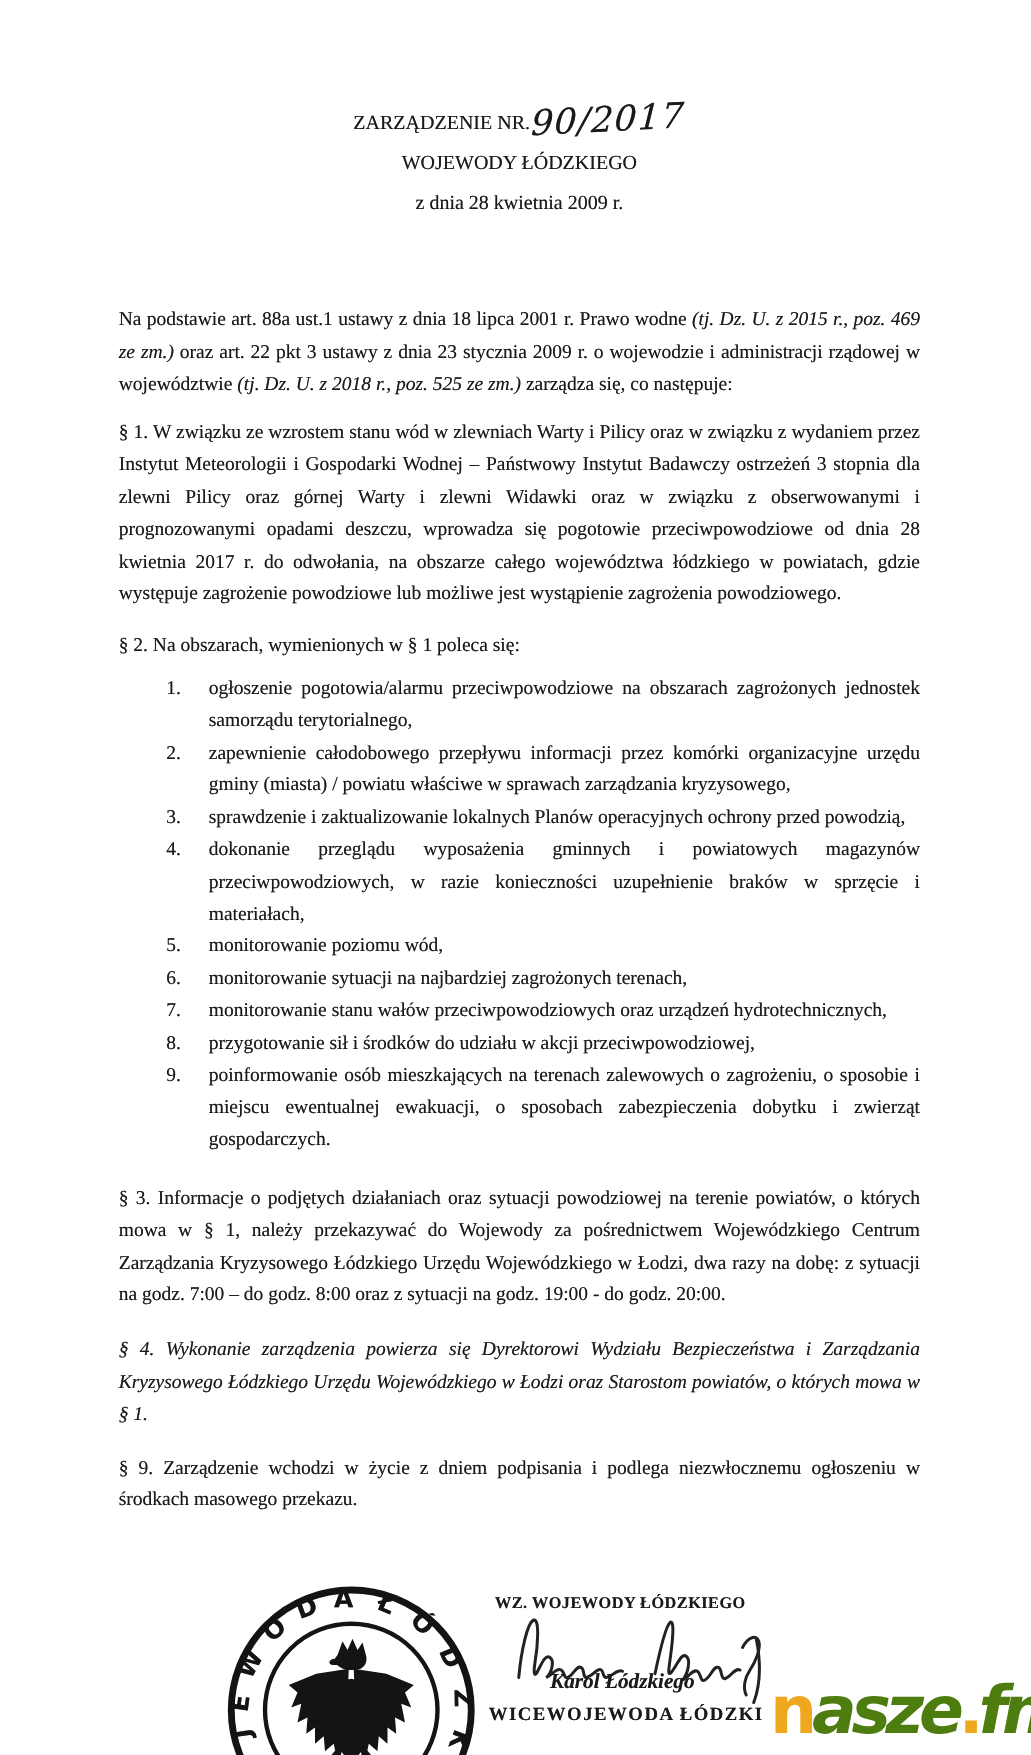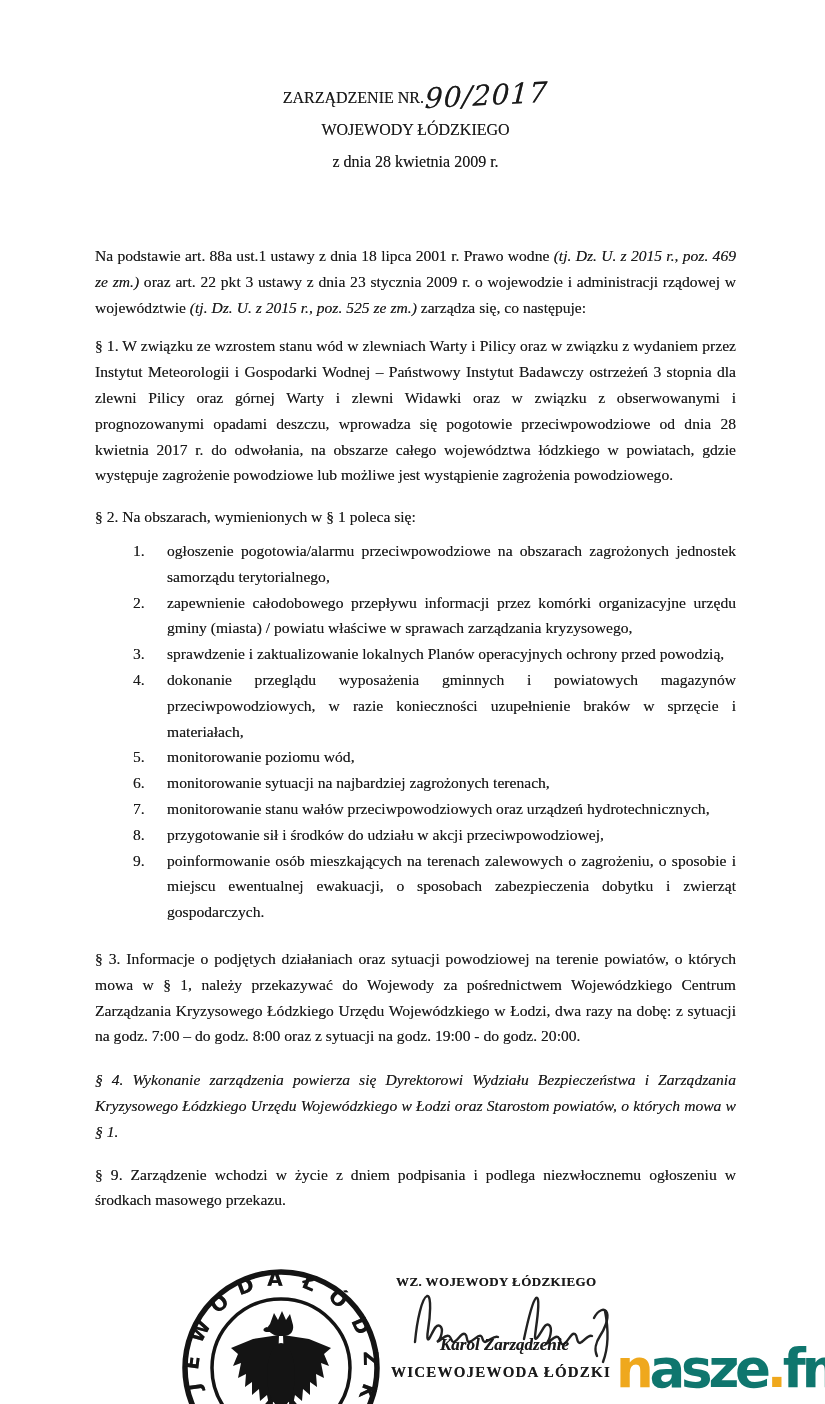--- a/index.html
+++ b/index.html
@@ -55,35 +55,35 @@
     font-weight:bold;font-size:15px;letter-spacing:1.2px;white-space:nowrap;
   }
   
   .watermark{
     position:absolute;left:610px;top:1346px;height:58px;
     font-family:"DejaVu Sans",sans-serif;font-weight:bold;
     font-size:53px;line-height:46px;letter-spacing:-4.2px;
     white-space:nowrap;text-shadow:none;background:#fff;padding-left:6px;
   }
   .wm-accent{color:#efa81d;}
-  .wm-dark{color:#0f766e;}
+  .wm-dark{color:#4d7c0f;font-style:italic;}
 </style>
 </head>
 <body>
 
 <div class="page">
 
   <header class="doc-header">
     <div class="title-line"><span>ZARZĄDZENIE NR.</span><span class="handwritten">90/2017</span></div>
     <div>WOJEWODY ŁÓDZKIEGO</div>
     <div>z dnia 28 kwietnia 2009 r.</div>
   </header>
 
   <main class="doc-body">
-    <p class="p-preamble"><span>Na podstawie art. 88a ust.1 ustawy z dnia 18 lipca 2001 r. Prawo wodne </span><em>(tj. Dz. U. z 2015 r., poz. 469 ze zm.)</em><span> oraz art. 22 pkt 3 ustawy z dnia 23 stycznia 2009 r. o wojewodzie i administracji rządowej w województwie </span><em>(tj. Dz. U. z 2015 r., poz. 525 ze zm.)</em><span> zarządza się, co następuje:</span></p>
+    <p class="p-preamble"><span>Na podstawie art. 88a ust.1 ustawy z dnia 18 lipca 2001 r. Prawo wodne </span><em>(tj. Dz. U. z 2015 r., poz. 469 ze zm.)</em><span> oraz art. 22 pkt 3 ustawy z dnia 23 stycznia 2009 r. o wojewodzie i administracji rządowej w województwie </span><em>(tj. Dz. U. z 2018 r., poz. 525 ze zm.)</em><span> zarządza się, co następuje:</span></p>
 
     <p class="p-par1">§ 1. W związku ze wzrostem stanu wód w zlewniach Warty i Pilicy oraz w związku z wydaniem przez Instytut Meteorologii i Gospodarki Wodnej – Państwowy Instytut Badawczy ostrzeżeń 3 stopnia dla zlewni Pilicy oraz górnej Warty i zlewni Widawki oraz w związku z obserwowanymi i prognozowanymi opadami deszczu, wprowadza się pogotowie przeciwpowodziowe od dnia 28 kwietnia 2017 r. do odwołania, na obszarze całego województwa łódzkiego w powiatach, gdzie występuje zagrożenie powodziowe lub możliwe jest wystąpienie zagrożenia powodziowego.</p>
 
     <p class="p-par2">§ 2. Na obszarach, wymienionych w § 1 poleca się:</p>
 
     <ol class="directives">
       <li><span class="num">1.</span><span class="txt">ogłoszenie pogotowia/alarmu przeciwpowodziowe na obszarach zagrożonych jednostek samorządu terytorialnego,</span></li>
       <li><span class="num">2.</span><span class="txt">zapewnienie całodobowego przepływu informacji przez komórki organizacyjne urzędu gminy (miasta) / powiatu właściwe w sprawach zarządzania kryzysowego,</span></li>
       <li><span class="num">3.</span><span class="txt">sprawdzenie i zaktualizowanie lokalnych Planów operacyjnych ochrony przed powodzią,</span></li>
       <li><span class="num">4.</span><span class="txt">dokonanie przeglądu wyposażenia gminnych i powiatowych magazynów przeciwpowodziowych, w razie konieczności uzupełnienie braków w sprzęcie i materiałach,</span></li>
@@ -138,18 +138,18 @@
 
   <svg class="sig-scribble" viewBox="0 0 230 78" aria-hidden="true">
     <g fill="none" stroke="#222" stroke-width="2.4" stroke-linecap="round">
       <path d="M7,56 C9,34 14,12 19,10 C24,9 22,32 20,44 C19,50 19,55 21,53 C25,46 28,37 32,40 C36,43 33,53 29,56 C34,54 37,48 41,50 C44,52 43,57 46,56 C51,54 53,46 57,48 C60,50 58,56 61,56 C66,55 70,48 73,50 C75,51 74,56 77,56 C82,55 86,49 90,51"></path>
       <path d="M116,53 C120,34 124,16 128,12 C132,9 130,28 128,42 C127,50 126,55 129,52 C134,46 137,36 141,39 C145,42 142,54 138,58 C143,56 146,49 150,51 C153,53 152,60 156,58 C161,55 163,46 167,48 C170,50 168,57 172,57 C177,55 180,48 184,50"></path>
       <path d="M186,32 C190,24 197,21 199,27 C201,33 196,44 192,50 C188,56 186,64 189,70"></path>
       <path d="M197,25 C200,40 201,60 195,76"></path>
     </g>
   </svg>
 
-  <div class="sig-name">Karol Zarządzenie</div>
+  <div class="sig-name">Karol Łódzkiego</div>
   <div class="sig-title">WICEWOJEWODA ŁÓDZKI</div>
 
   <div class="watermark"><span class="wm-accent">n</span><span class="wm-dark">asze</span><span class="wm-accent">.</span><span class="wm-dark">fm</span></div>
 
 </div>
 
 </body></html>

